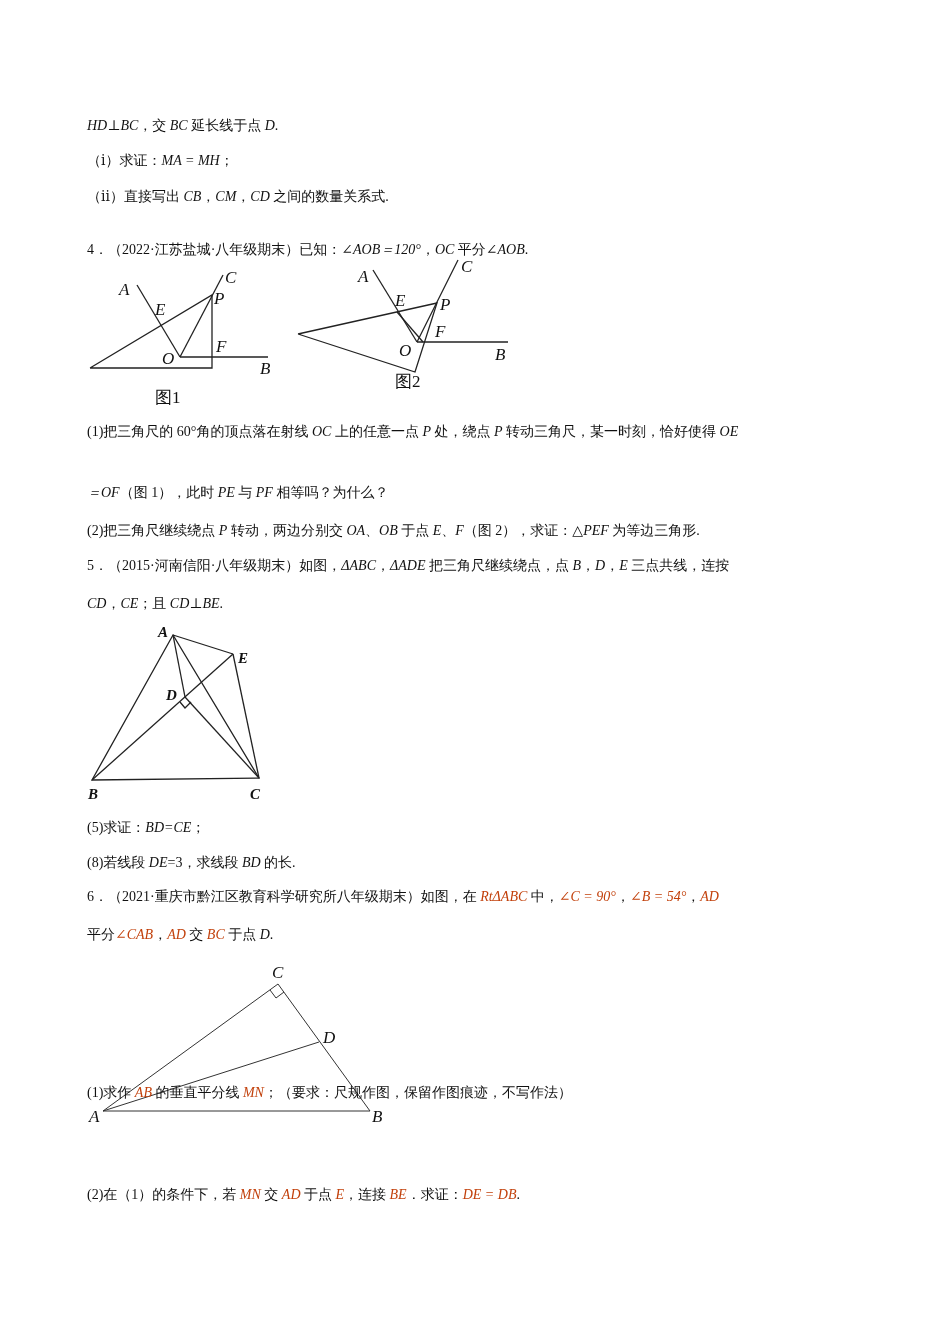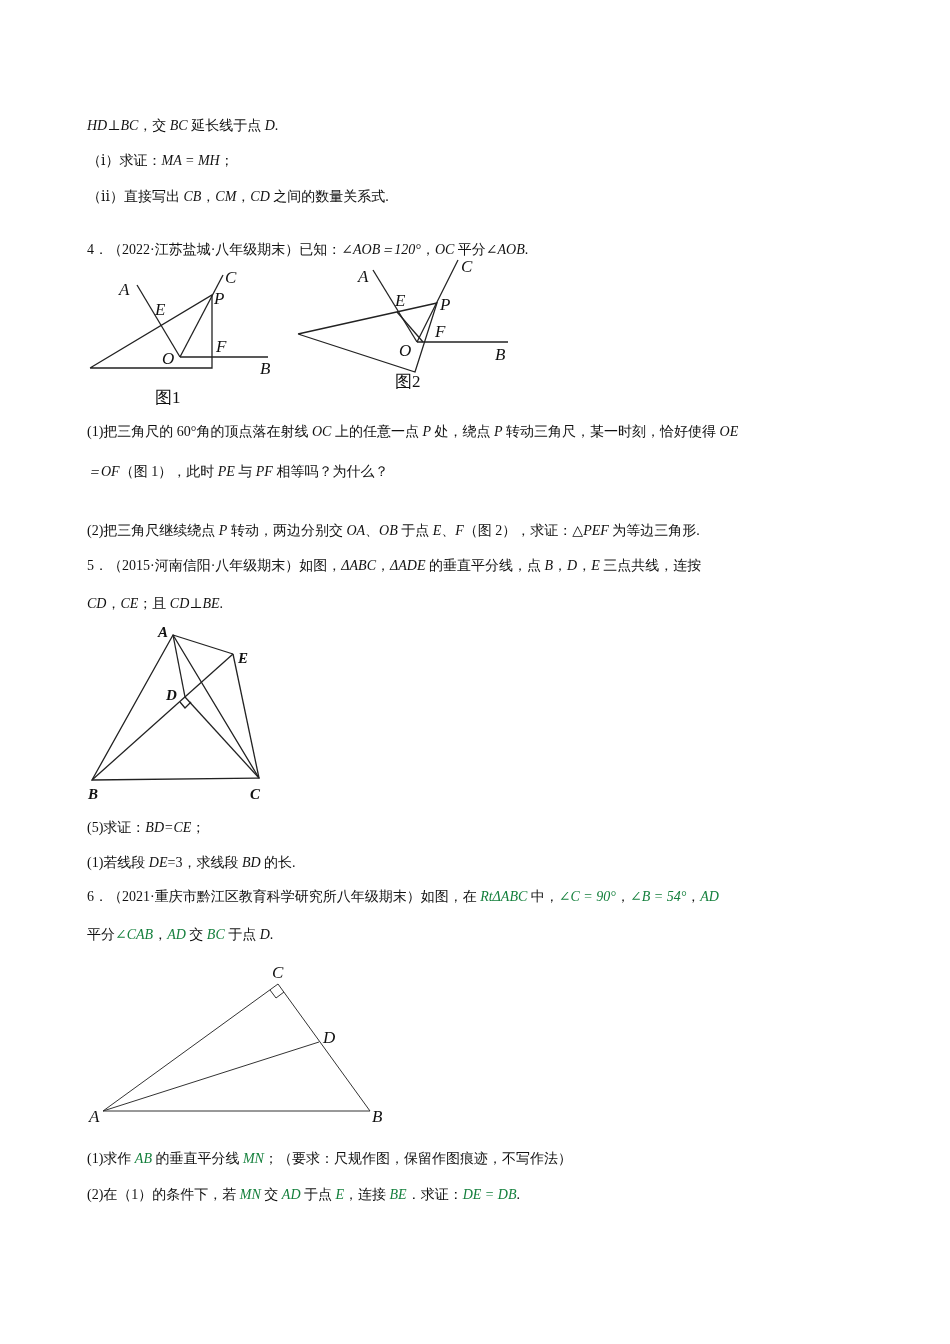--- a/index.html
+++ b/index.html
@@ -1,20 +1,20 @@
 <!DOCTYPE html>
 <html><head>
 <meta charset="utf-8">
 <style>
   html, body { margin:0; padding:0; background:#ffffff; }
   body { width:950px; height:1344px; position:relative; overflow:hidden;
          font-family:"Liberation Serif","DejaVu Serif",serif; color:#111; }
   .line { position:absolute; left:87px; font-size:14px; line-height:20px; white-space:nowrap; }
   .line i, .m { font-style:italic; }
-  .g { font-style:normal; color:#15803d; }
+  .g { font-style:normal; color:#c2410c; }
   .fig { position:absolute; }
   .fig svg { display:block; }
   .cap { position:absolute; font-size:17px; }
   svg text { font-family:"Liberation Serif","DejaVu Serif",serif; font-style:italic; font-size:17px; fill:#111; }
   svg .b { font-weight:bold; font-size:15px; }
 </style>
 </head>
 <body>
 
 <div class="line" style="top:116px">
@@ -66,29 +66,29 @@
     <text x="399" y="356">O</text>
     <text x="435" y="337">F</text>
     <text x="495" y="360">B</text>
   </svg>
 </div>
 <div class="cap" style="left:395px;top:370px">图2</div>
 
 <div class="line" style="top:422px">
   <span>(1)把三角尺的 60°角的顶点落在射线 </span><i>OC</i><span> 上的任意一点 </span><i>P</i><span> 处，绕点 </span><i>P</i><span> 转动三角尺，某一时刻，恰好使得 </span><i>OE</i>
 </div>
-<div class="line" style="top:462px">
+<div class="line" style="top:483px">
   <i>＝OF</i><span>（图 1），此时 </span><i>PE</i><span> 与 </span><i>PF</i><span> 相等吗？为什么？</span>
 </div>
 <div class="line" style="top:521px">
   <span>(2)把三角尺继续绕点 </span><i>P</i><span> 转动，两边分别交 </span><i>OA</i><span>、</span><i>OB</i><span> 于点 </span><i>E</i><span>、</span><i>F</i><span>（图 2），求证：△</span><i>PEF</i><span> 为等边三角形.</span>
 </div>
 
 <div class="line" style="top:556px">
-  <span>5．（2015·河南信阳·八年级期末）如图，</span><i>ΔABC</i><span>，</span><i>ΔADE</i><span> 的垂直平分线，点 </span><i>B</i><span>，</span><i>D</i><span>，</span><i>E</i><span> 三点共线，连按</span>
+  <span>5．（2015·河南信阳·八年级期末）如图，</span><i>ΔABC</i><span>，</span><i>ΔADE</i><span> 把三角尺继续绕点，点 </span><i>B</i><span>，</span><i>D</i><span>，</span><i>E</i><span> 三点共线，连按</span>
 </div>
 <div class="line" style="top:594px">
   <i>CD</i><span>，</span><i>CE</i><span>；且 </span><i>CD⊥BE</i><span>.</span>
 </div>
 
 <div class="fig" style="left:0;top:0;">
   <svg width="300" height="820" viewBox="0 0 300 820" style="position:absolute;left:0;top:0">
     <g stroke="#222" stroke-width="1.3" fill="none">
       <polygon points="173,635 92,780 259,778"></polygon>
       <line x1="173" y1="635" x2="233" y2="654"></line>
@@ -103,21 +103,21 @@
     <text class="b" x="166" y="700">D</text>
     <text class="b" x="88" y="799">B</text>
     <text class="b" x="250" y="799">C</text>
   </svg>
 </div>
 
 <div class="line" style="top:818px">
   <span>(5)求证：</span><i>BD=CE</i><span>；</span>
 </div>
 <div class="line" style="top:853px">
-  <span>(1)若线段 </span><i>DE</i><span>=3，求线段 </span><i>BD</i><span> 的长.</span>
+  <span>(8)若线段 </span><i>DE</i><span>=3，求线段 </span><i>BD</i><span> 的长.</span>
 </div>
 
 <div class="line" style="top:887px">
   <span>6．（2021·重庆市黔江区教育科学研究所八年级期末）如图，在 </span><i class="g">RtΔABC</i><span> 中，</span><i class="g">∠C = 90°</i><span>，</span><i class="g">∠B = 54°</i><span>，</span><i class="g">AD</i>
 </div>
 <div class="line" style="top:925px">
   <span>平分</span><i class="g">∠CAB</i><span>，</span><i class="g">AD</i><span> 交 </span><i class="g">BC</i><span> 于点 </span><i>D</i><span>.</span>
 </div>
 
 <div class="fig" style="left:0;top:0;">
@@ -127,18 +127,18 @@
       <line x1="103" y1="1111" x2="319" y2="1042"></line>
       <polyline points="270,990 276,998 284,992"></polyline>
     </g>
     <text x="272" y="978">C</text>
     <text x="323" y="1043">D</text>
     <text x="89" y="1122">A</text>
     <text x="372" y="1122">B</text>
   </svg>
 </div>
 
-<div class="line" style="top:1149px">
+<div class="line" style="top:1083px">
   <span>(1)求作 </span><i class="g">AB</i><span> 的垂直平分线 </span><i class="g">MN</i><span>；（要求：尺规作图，保留作图痕迹，不写作法）</span>
 </div>
 <div class="line" style="top:1185px">
   <span>(2)在（1）的条件下，若 </span><i class="g">MN</i><span> 交 </span><i class="g">AD</i><span> 于点 </span><i class="g">E</i><span>，连接 </span><i class="g">BE</i><span>．求证：</span><i class="g">DE = DB</i><span>.</span>
 </div>
 
 </body></html>

